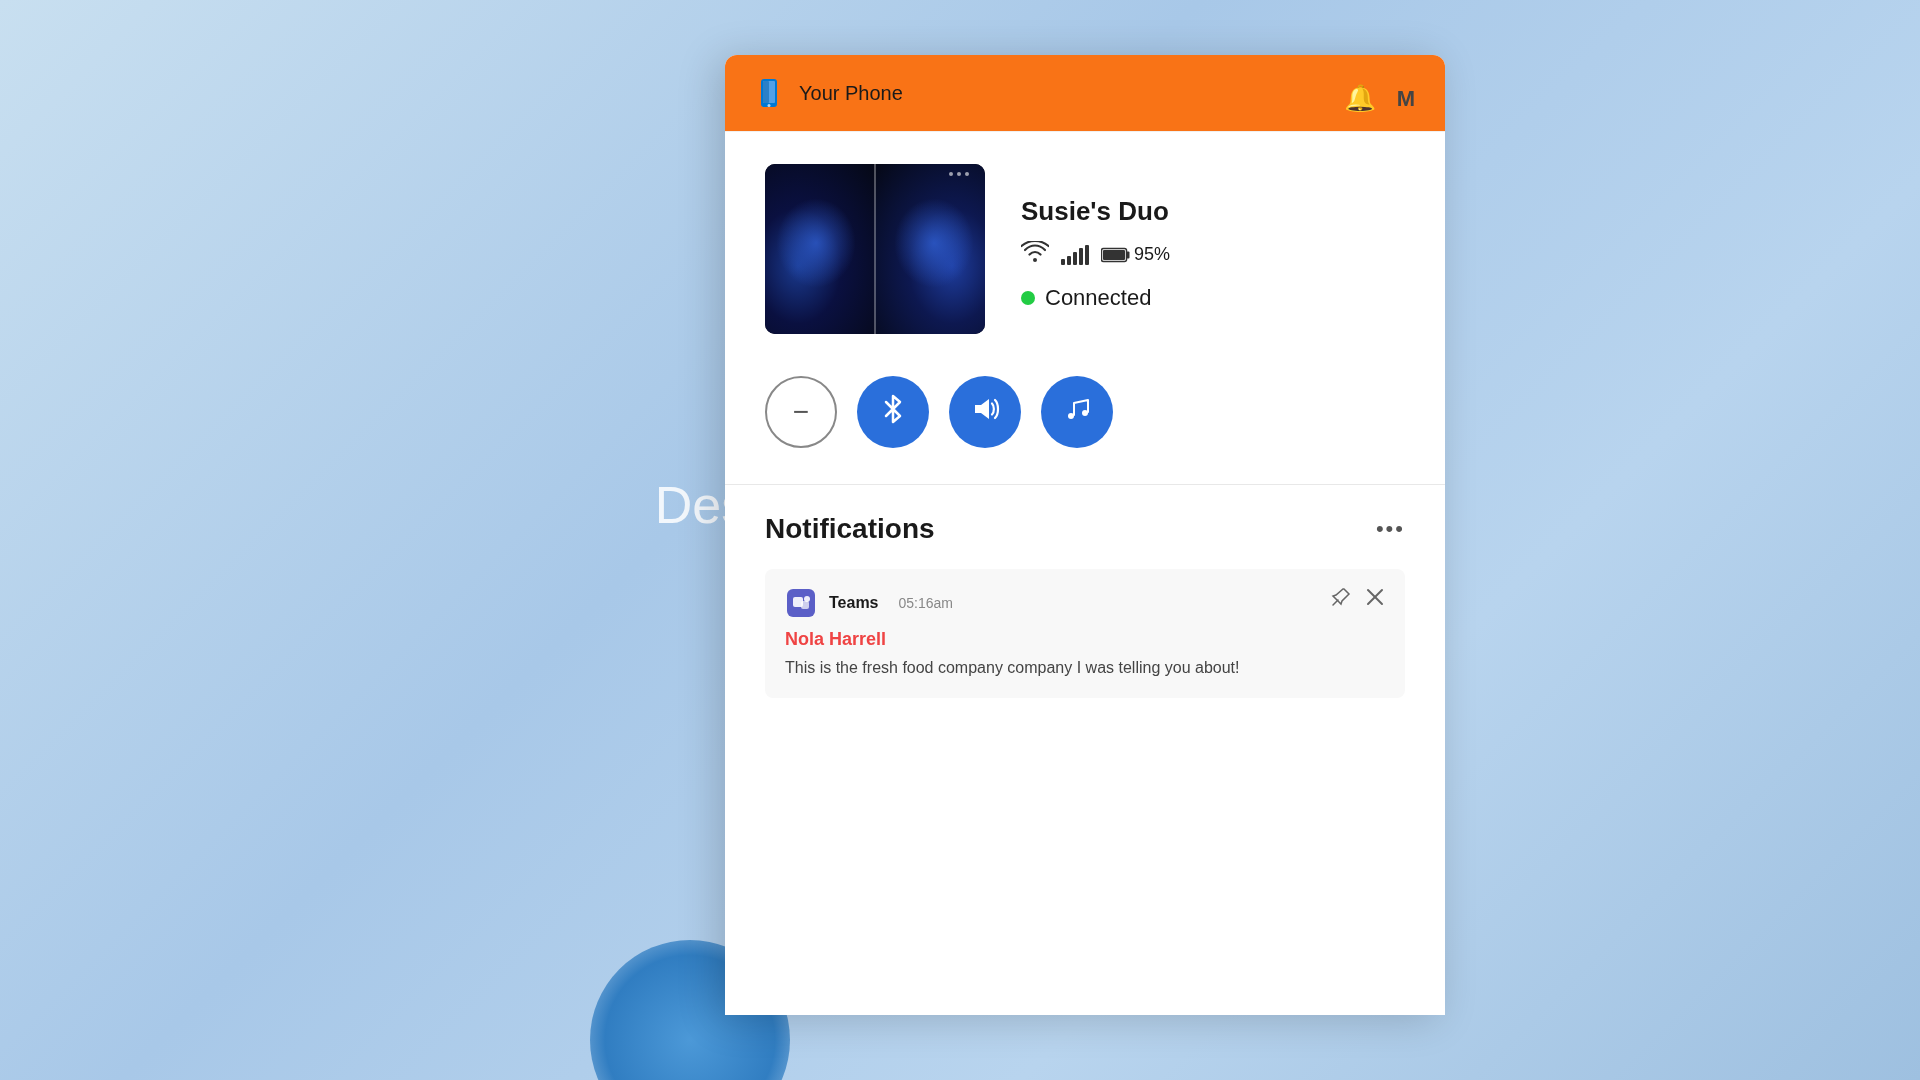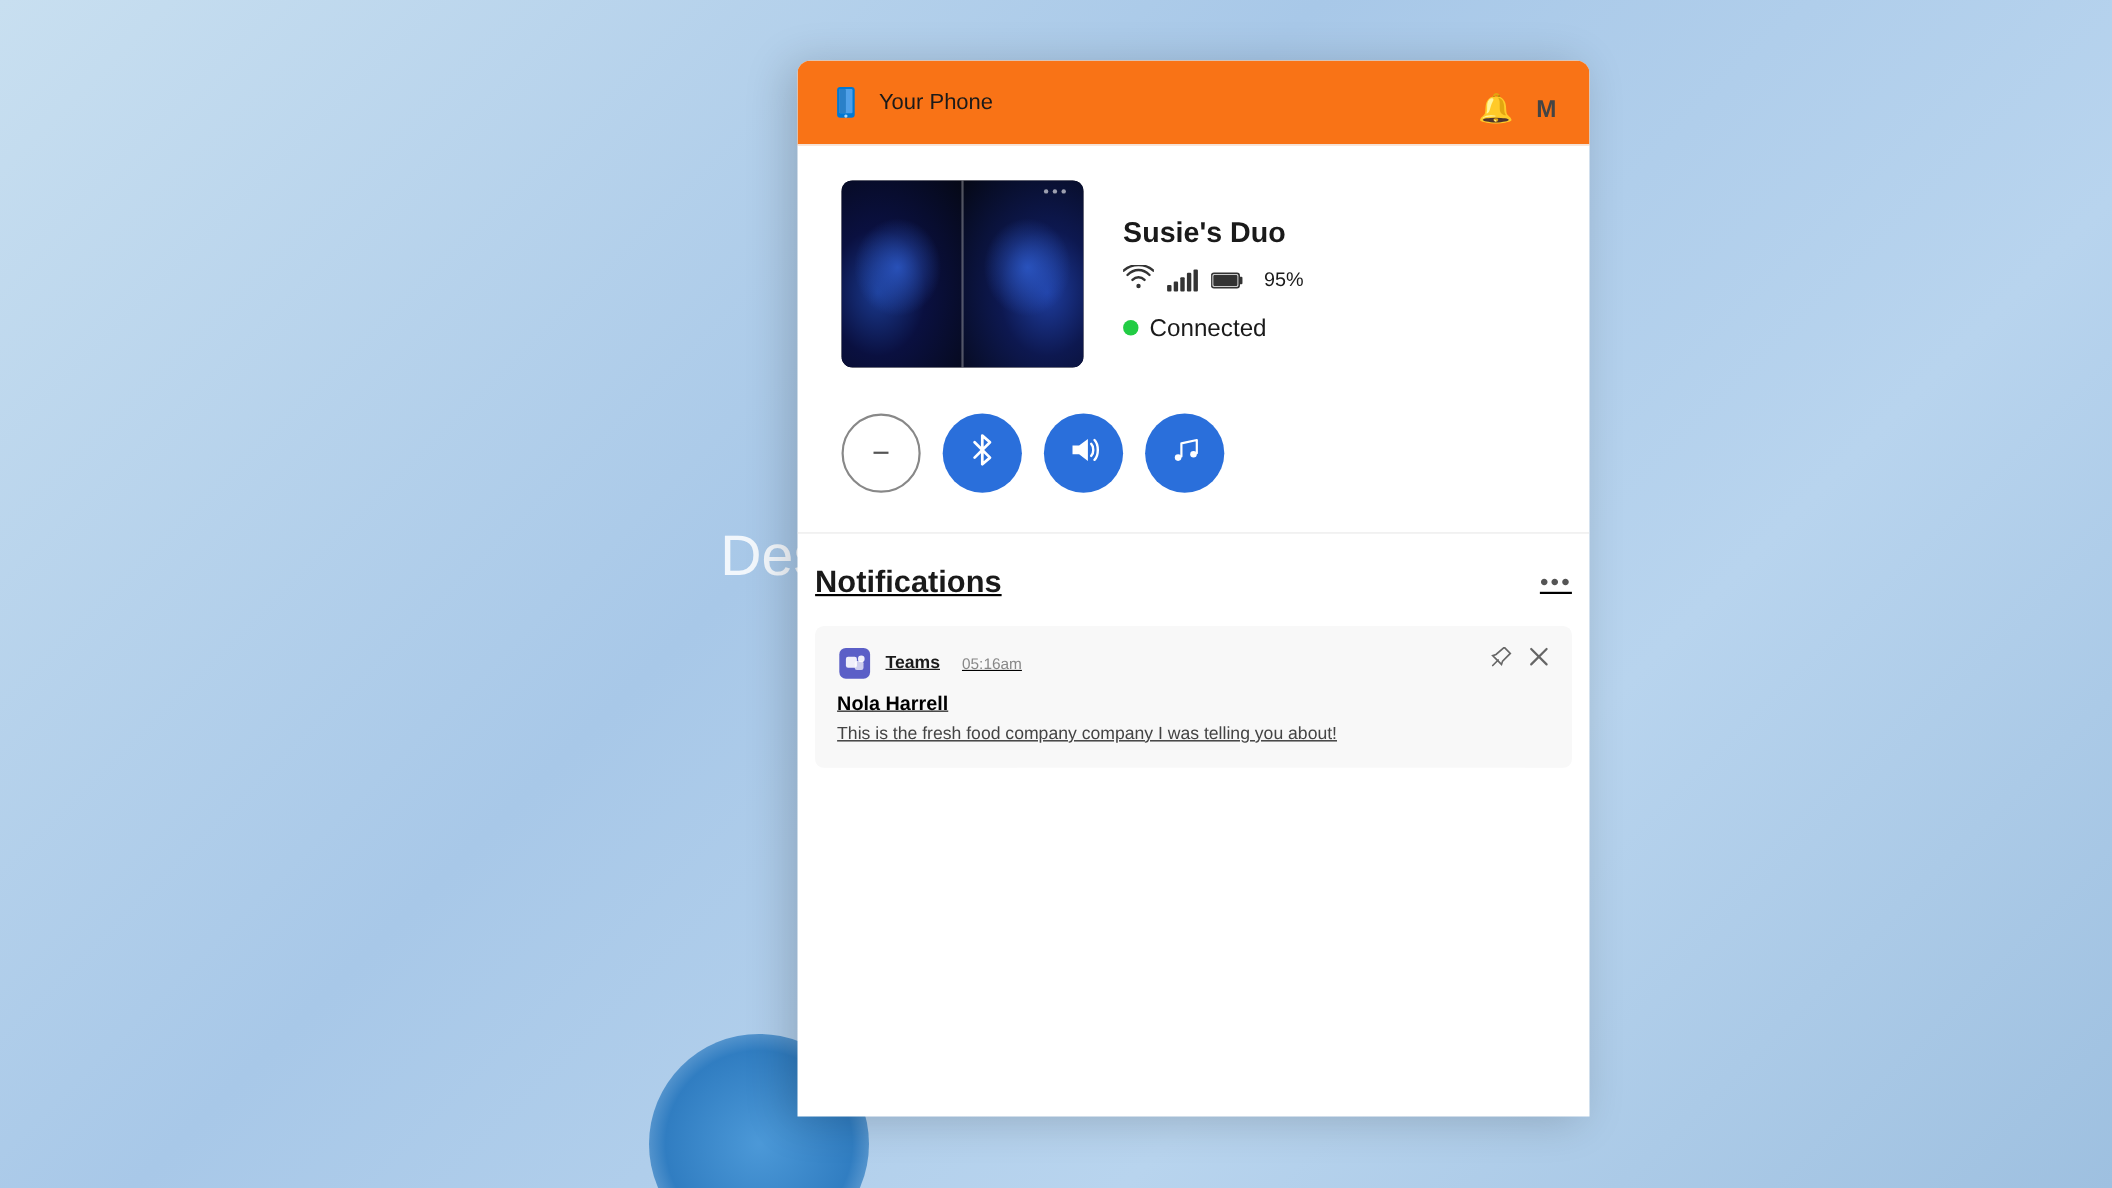--- a/index.html
+++ b/index.html
@@ -202,21 +202,21 @@
 
     .signal-bar {
       width: 4px;
       background: #333;
       border-radius: 1px;
     }
 
     .battery-container {
       display: flex;
       align-items: center;
-      gap: 18px;
+      gap: 3px;
     }
 
     .battery-percent {
       font-size: 18px;
       font-weight: 500;
       color: #1a1a1a;
     }
 
     .connected-row {
       display: flex;
@@ -293,22 +293,21 @@
 
     
     .section-divider {
       height: 1px;
       background: #e8e8e8;
       margin: 0 0;
     }
 
     
     .notifications-section {
-      padding: 28px 16px;
-      text-decoration: underline;
+      padding: 28px 40px;
     }
 
     .notifications-header {
       display: flex;
       align-items: center;
       justify-content: space-between;
       margin-bottom: 24px;
     }
 
     .notifications-title {
@@ -365,21 +364,21 @@
 
     .notification-actions {
       display: flex;
       align-items: center;
       gap: 14px;
     }
 
     .notification-sender {
       font-size: 18px;
       font-weight: 700;
-      color: #000000;
+      color: #ef4444;
       margin-bottom: 6px;
     }
 
     .notification-message {
       font-size: 16px;
       color: #444;
       line-height: 1.5;
     }
   </style>
 </head>

